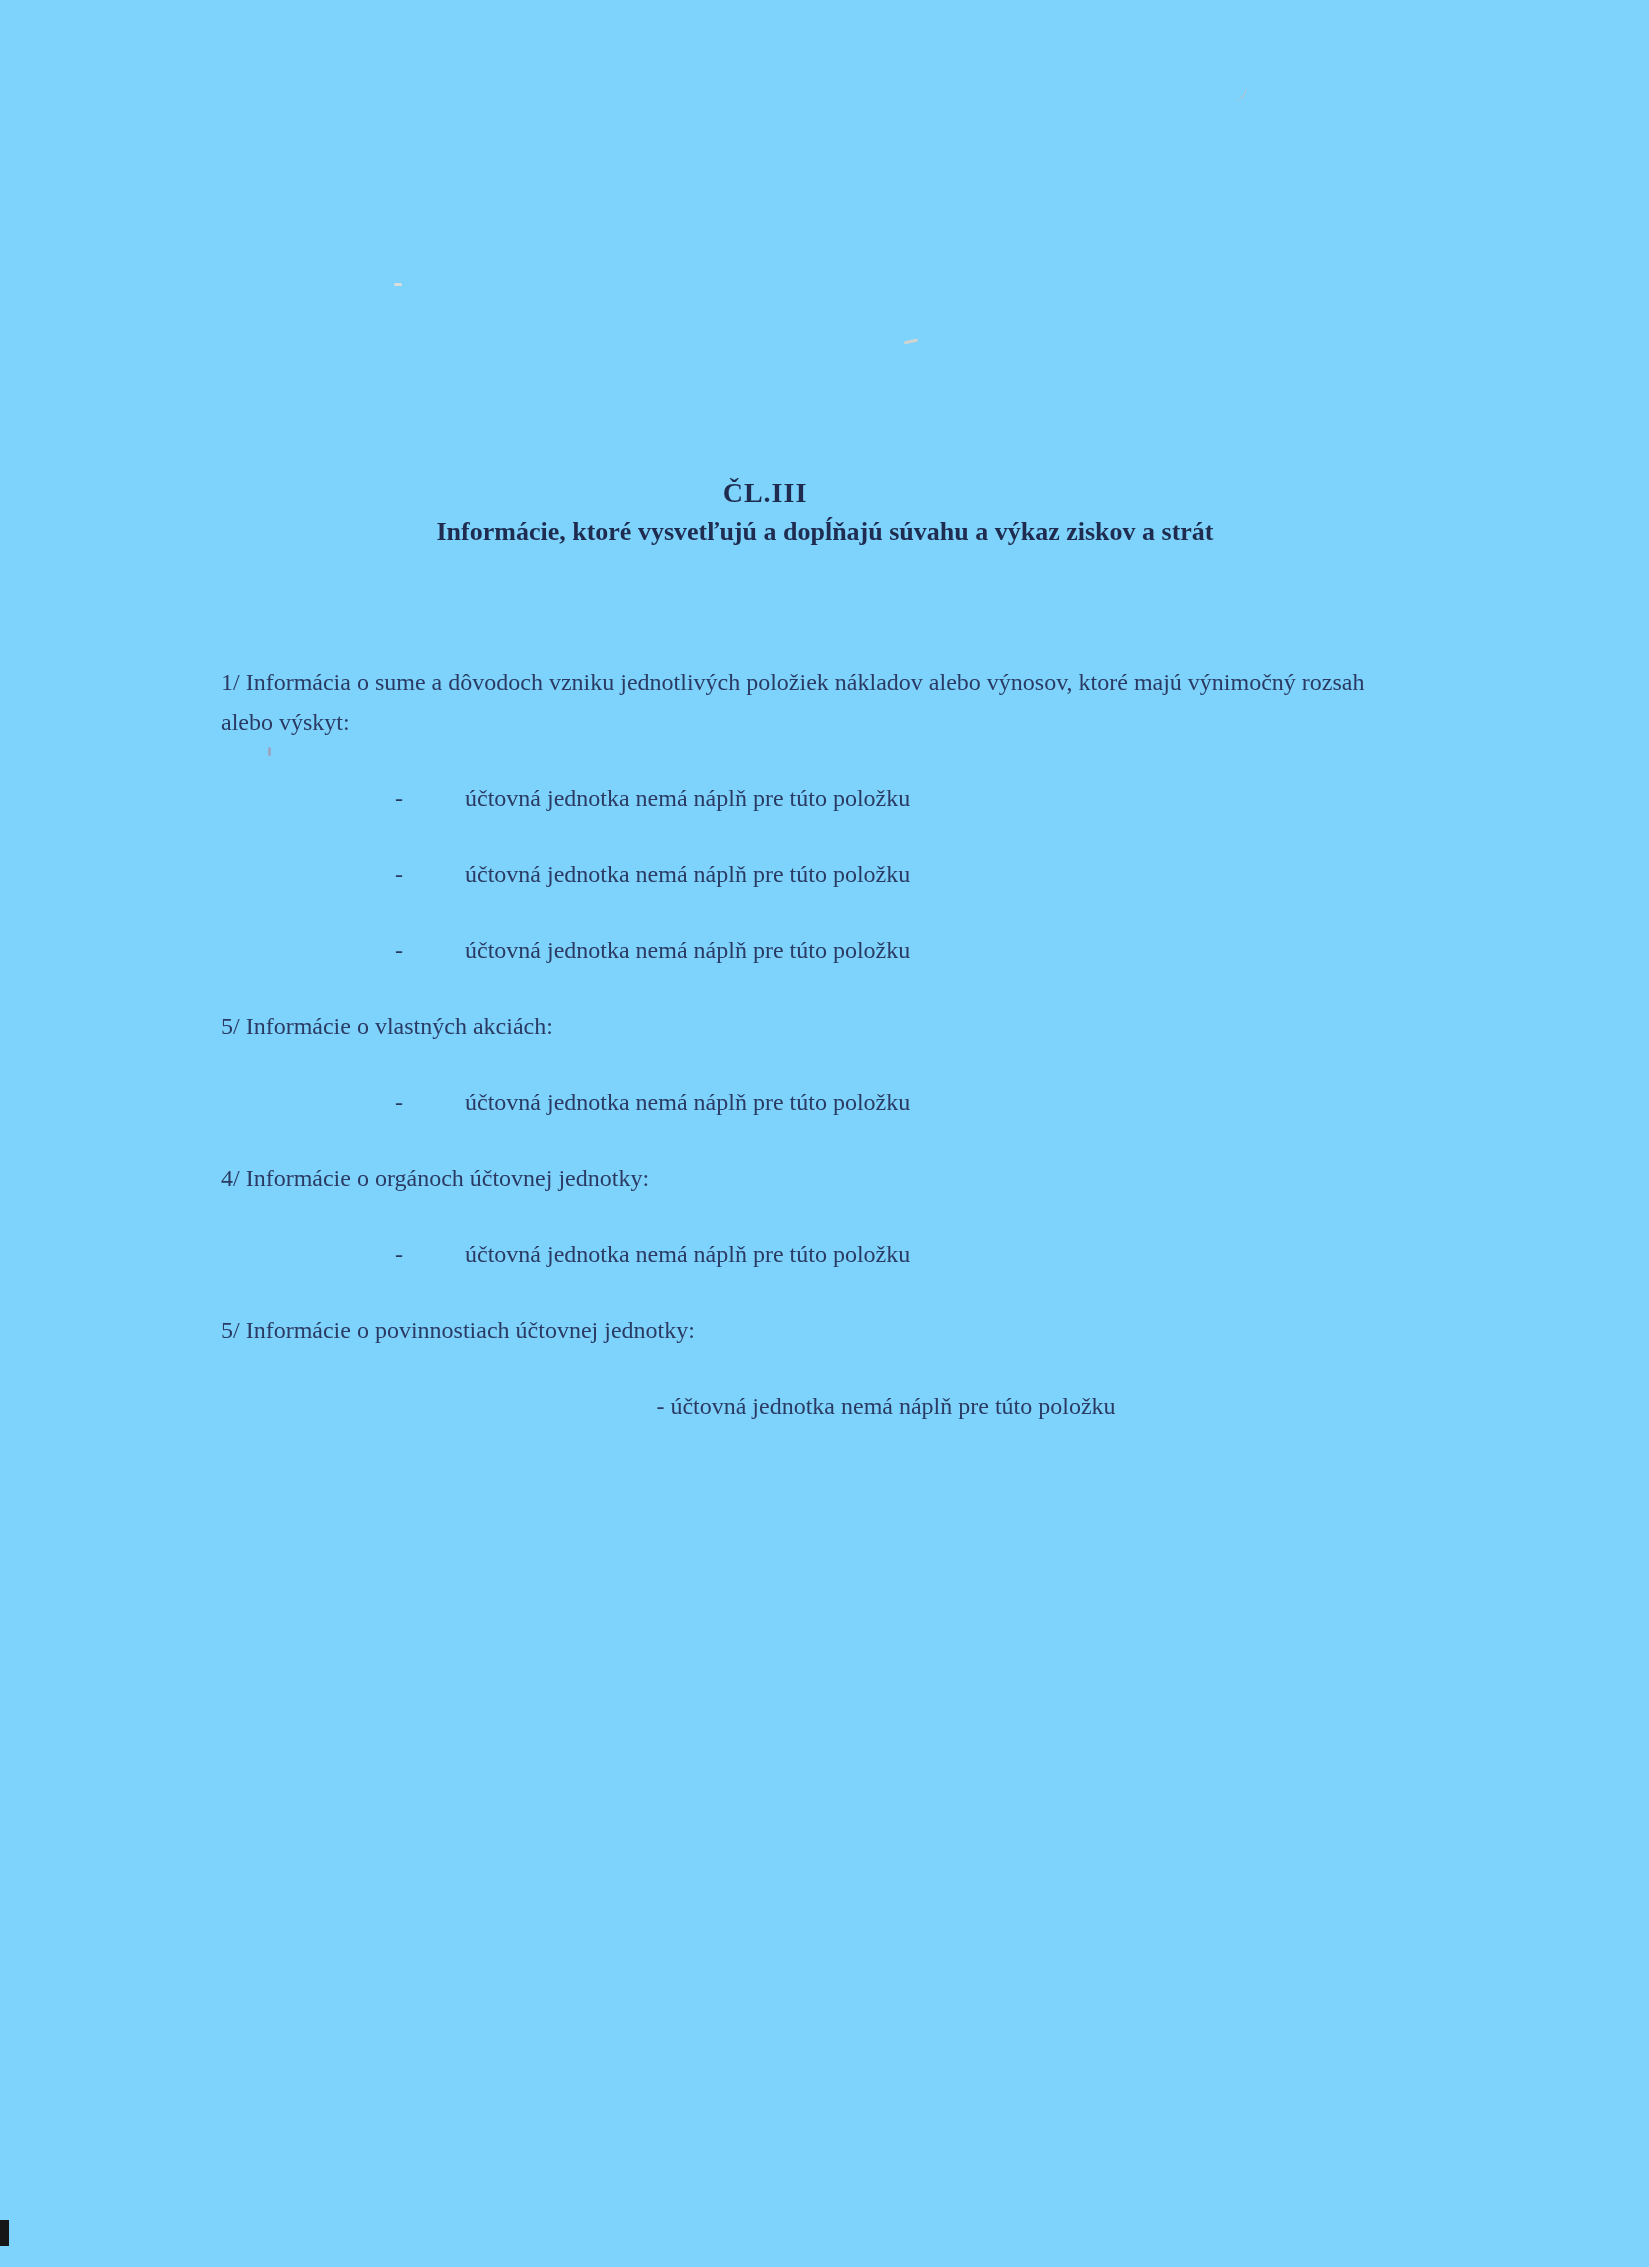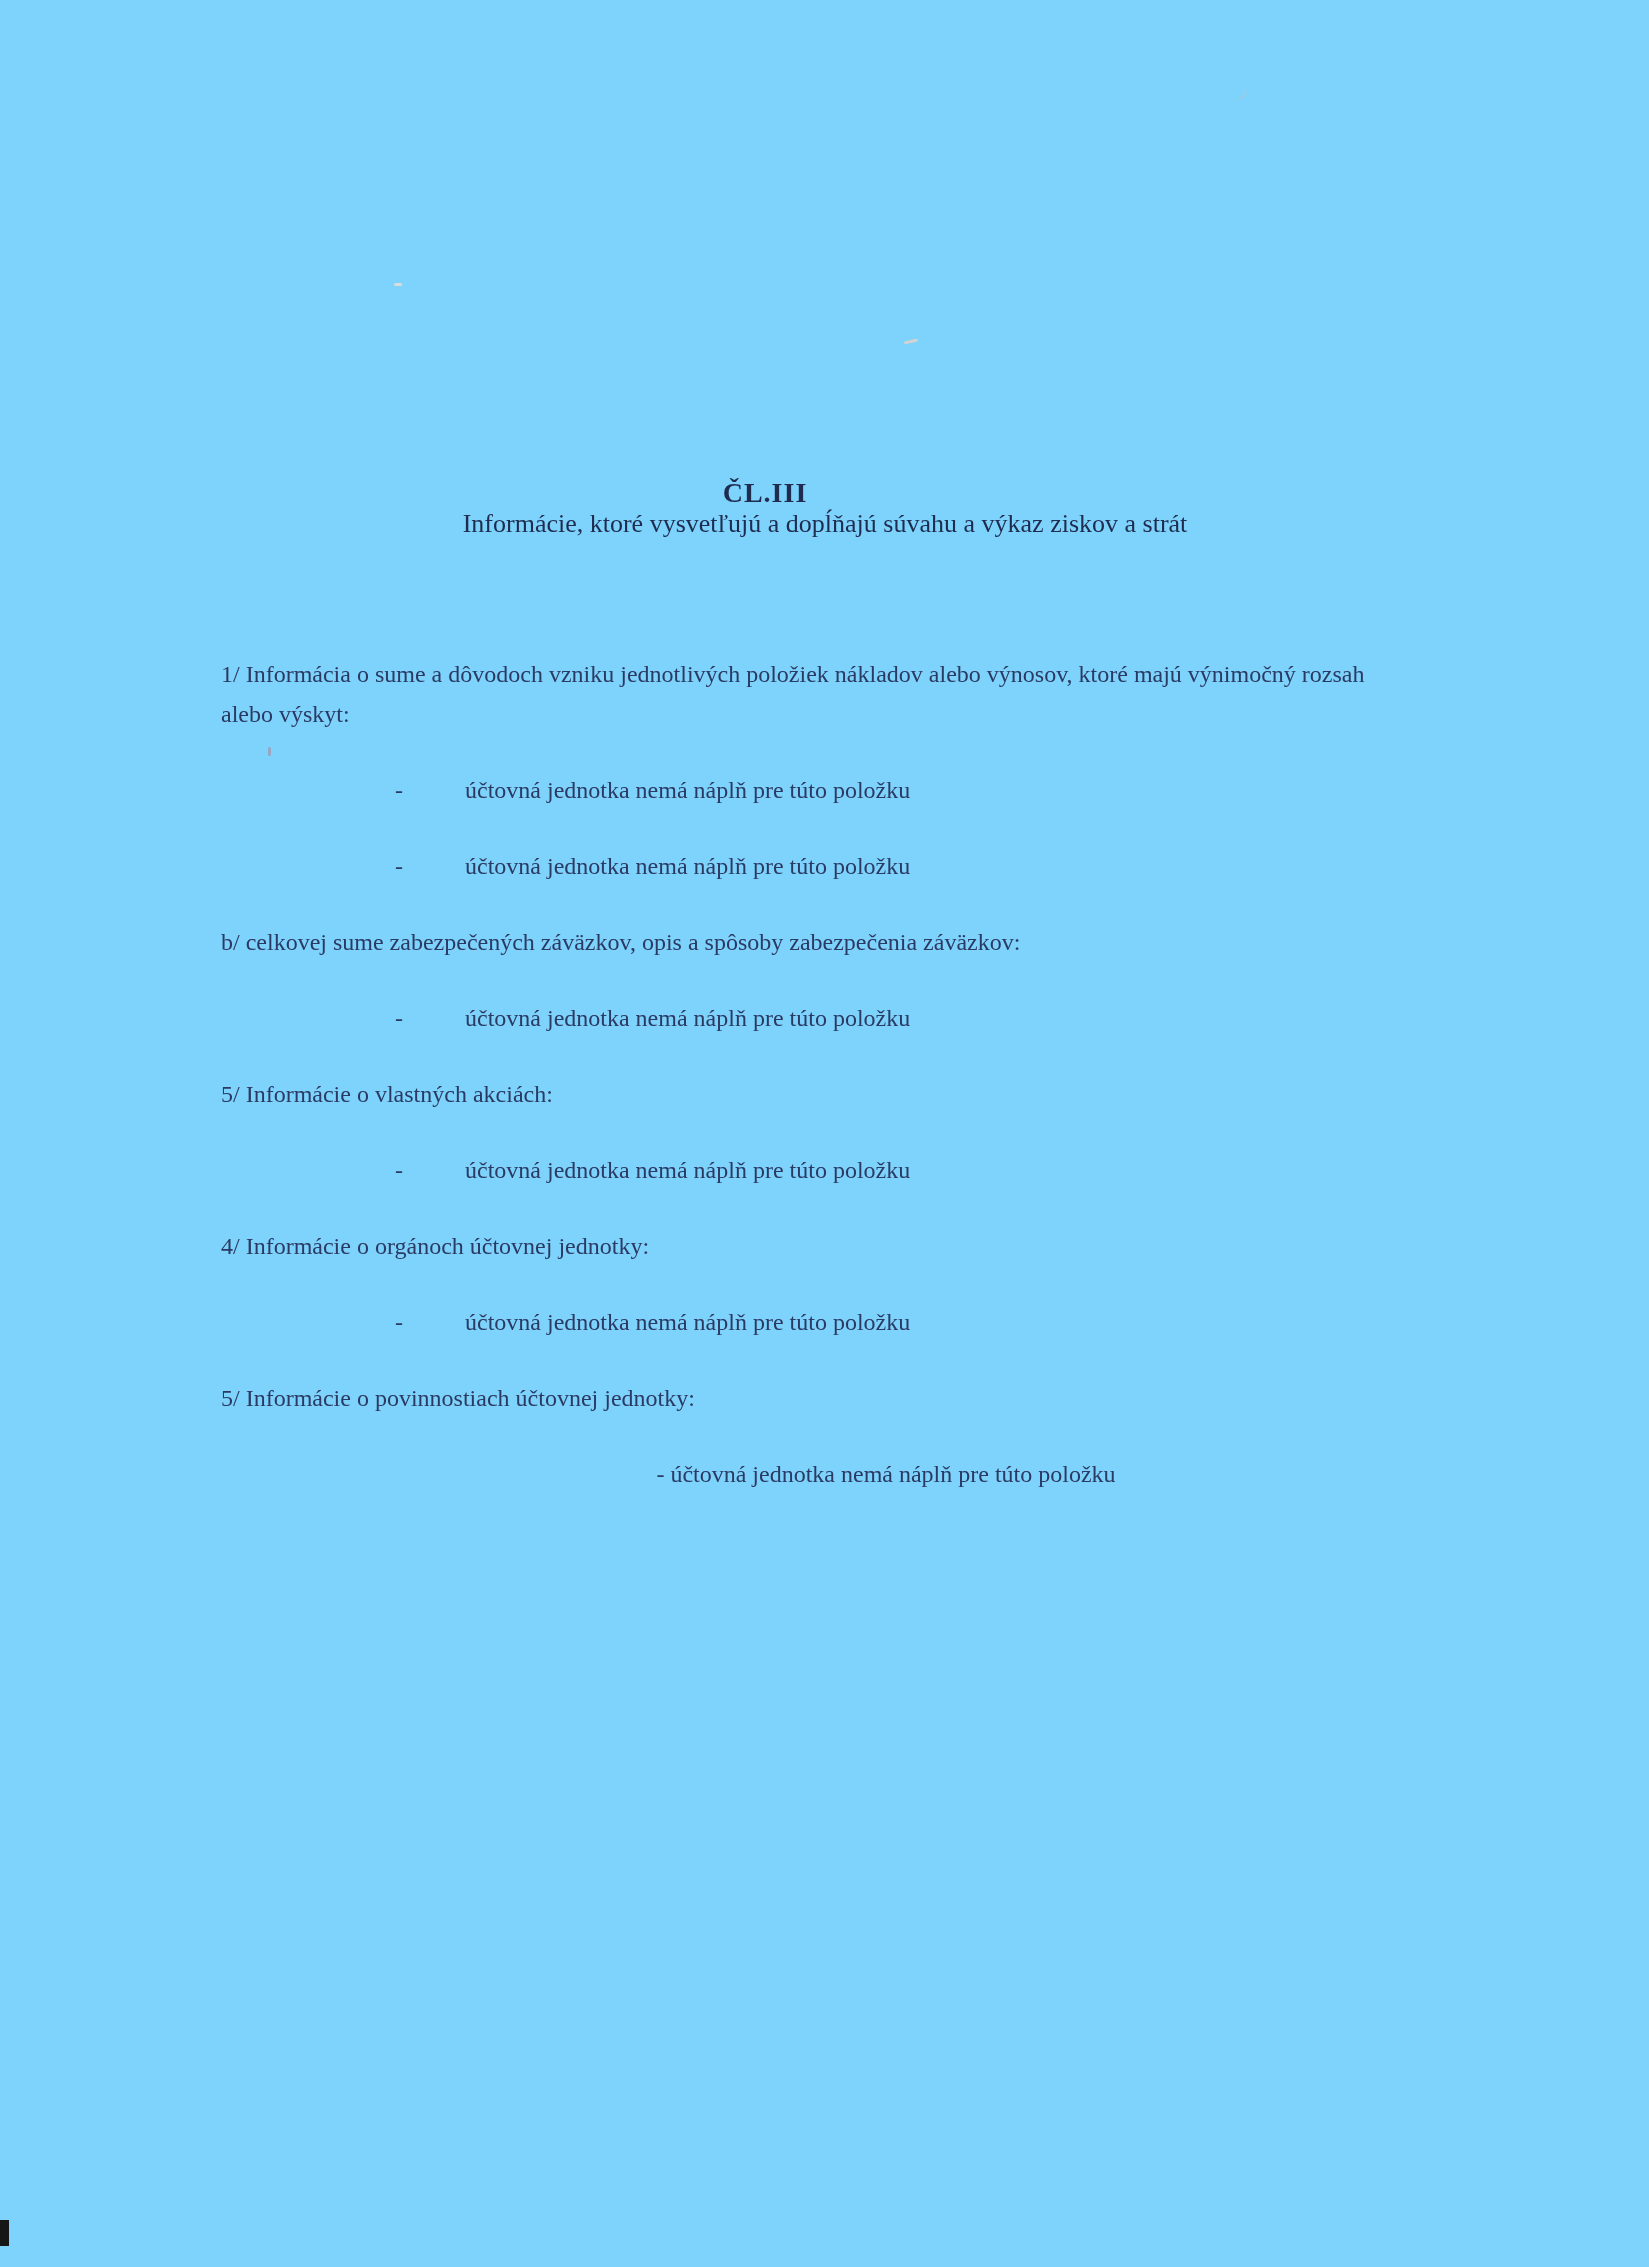--- a/index.html
+++ b/index.html
@@ -22,23 +22,23 @@
     text-align: center;
   }
   .article-title {
     font-size: 28px;
     font-weight: bold;
     letter-spacing: 1px;
     color: #1f2c50;
     transform: translateX(-60px);
   }
   .article-subtitle {
-    margin-top: 0;
+    margin-top: 8px;
     font-size: 26px;
-    font-weight: normal;
+    font-weight: bold;
     color: #1f2c50;
   }
   .doc-body {
     padding: 115px 260px 0 215px;
     font-size: 24px;
     line-height: 40px;
   }
   .para {
     margin: 0 0 36px 6px;
   }
@@ -112,21 +112,20 @@
       <span>účtovná jednotka nemá náplň pre túto položku</span>
     </p>
 
 
 
     <p class="bullet">
       <span class="dash">-</span>
       <span>účtovná jednotka nemá náplň pre túto položku</span>
     </p>
 
-    <p class="para">b/ celkovej sume zabezpečených záväzkov, opis a spôsoby zabezpečenia záväzkov:</p>
 
     <p class="bullet">
       <span class="dash">-</span>
       <span>účtovná jednotka nemá náplň pre túto položku</span>
     </p>
 
     <p class="para">5/ Informácie o vlastných akciách:</p>
 
     <p class="bullet">
       <span class="dash">-</span>

